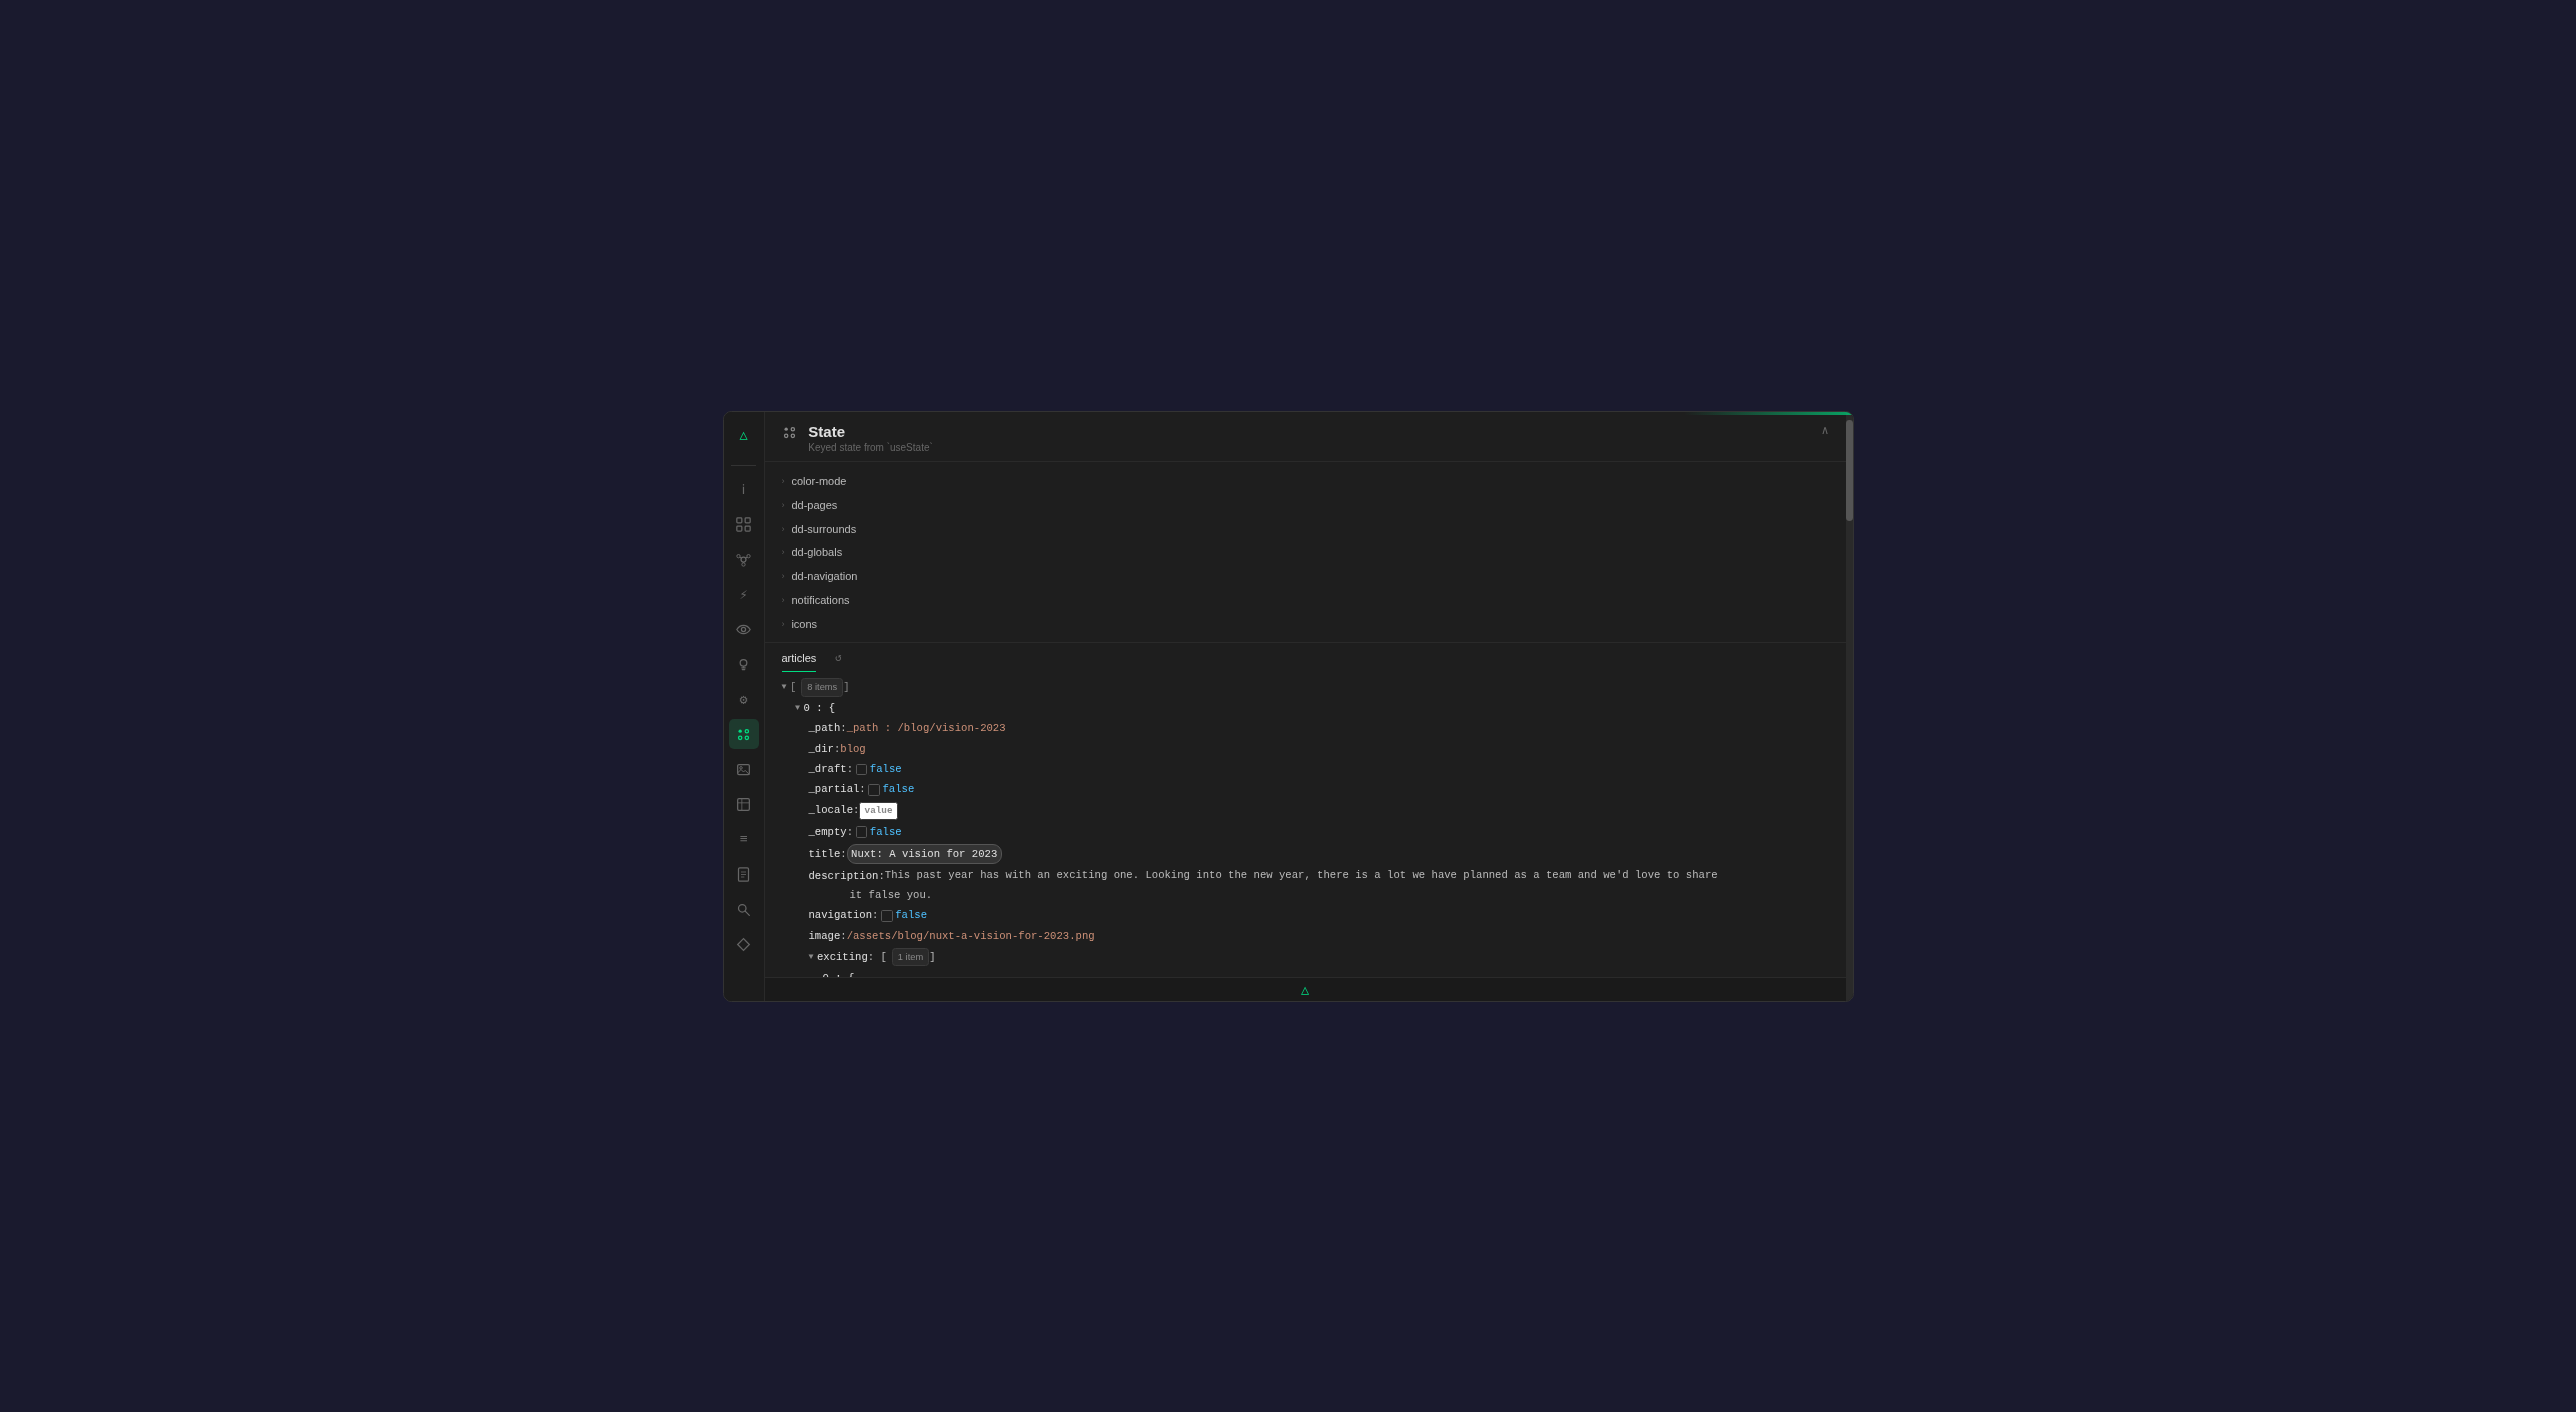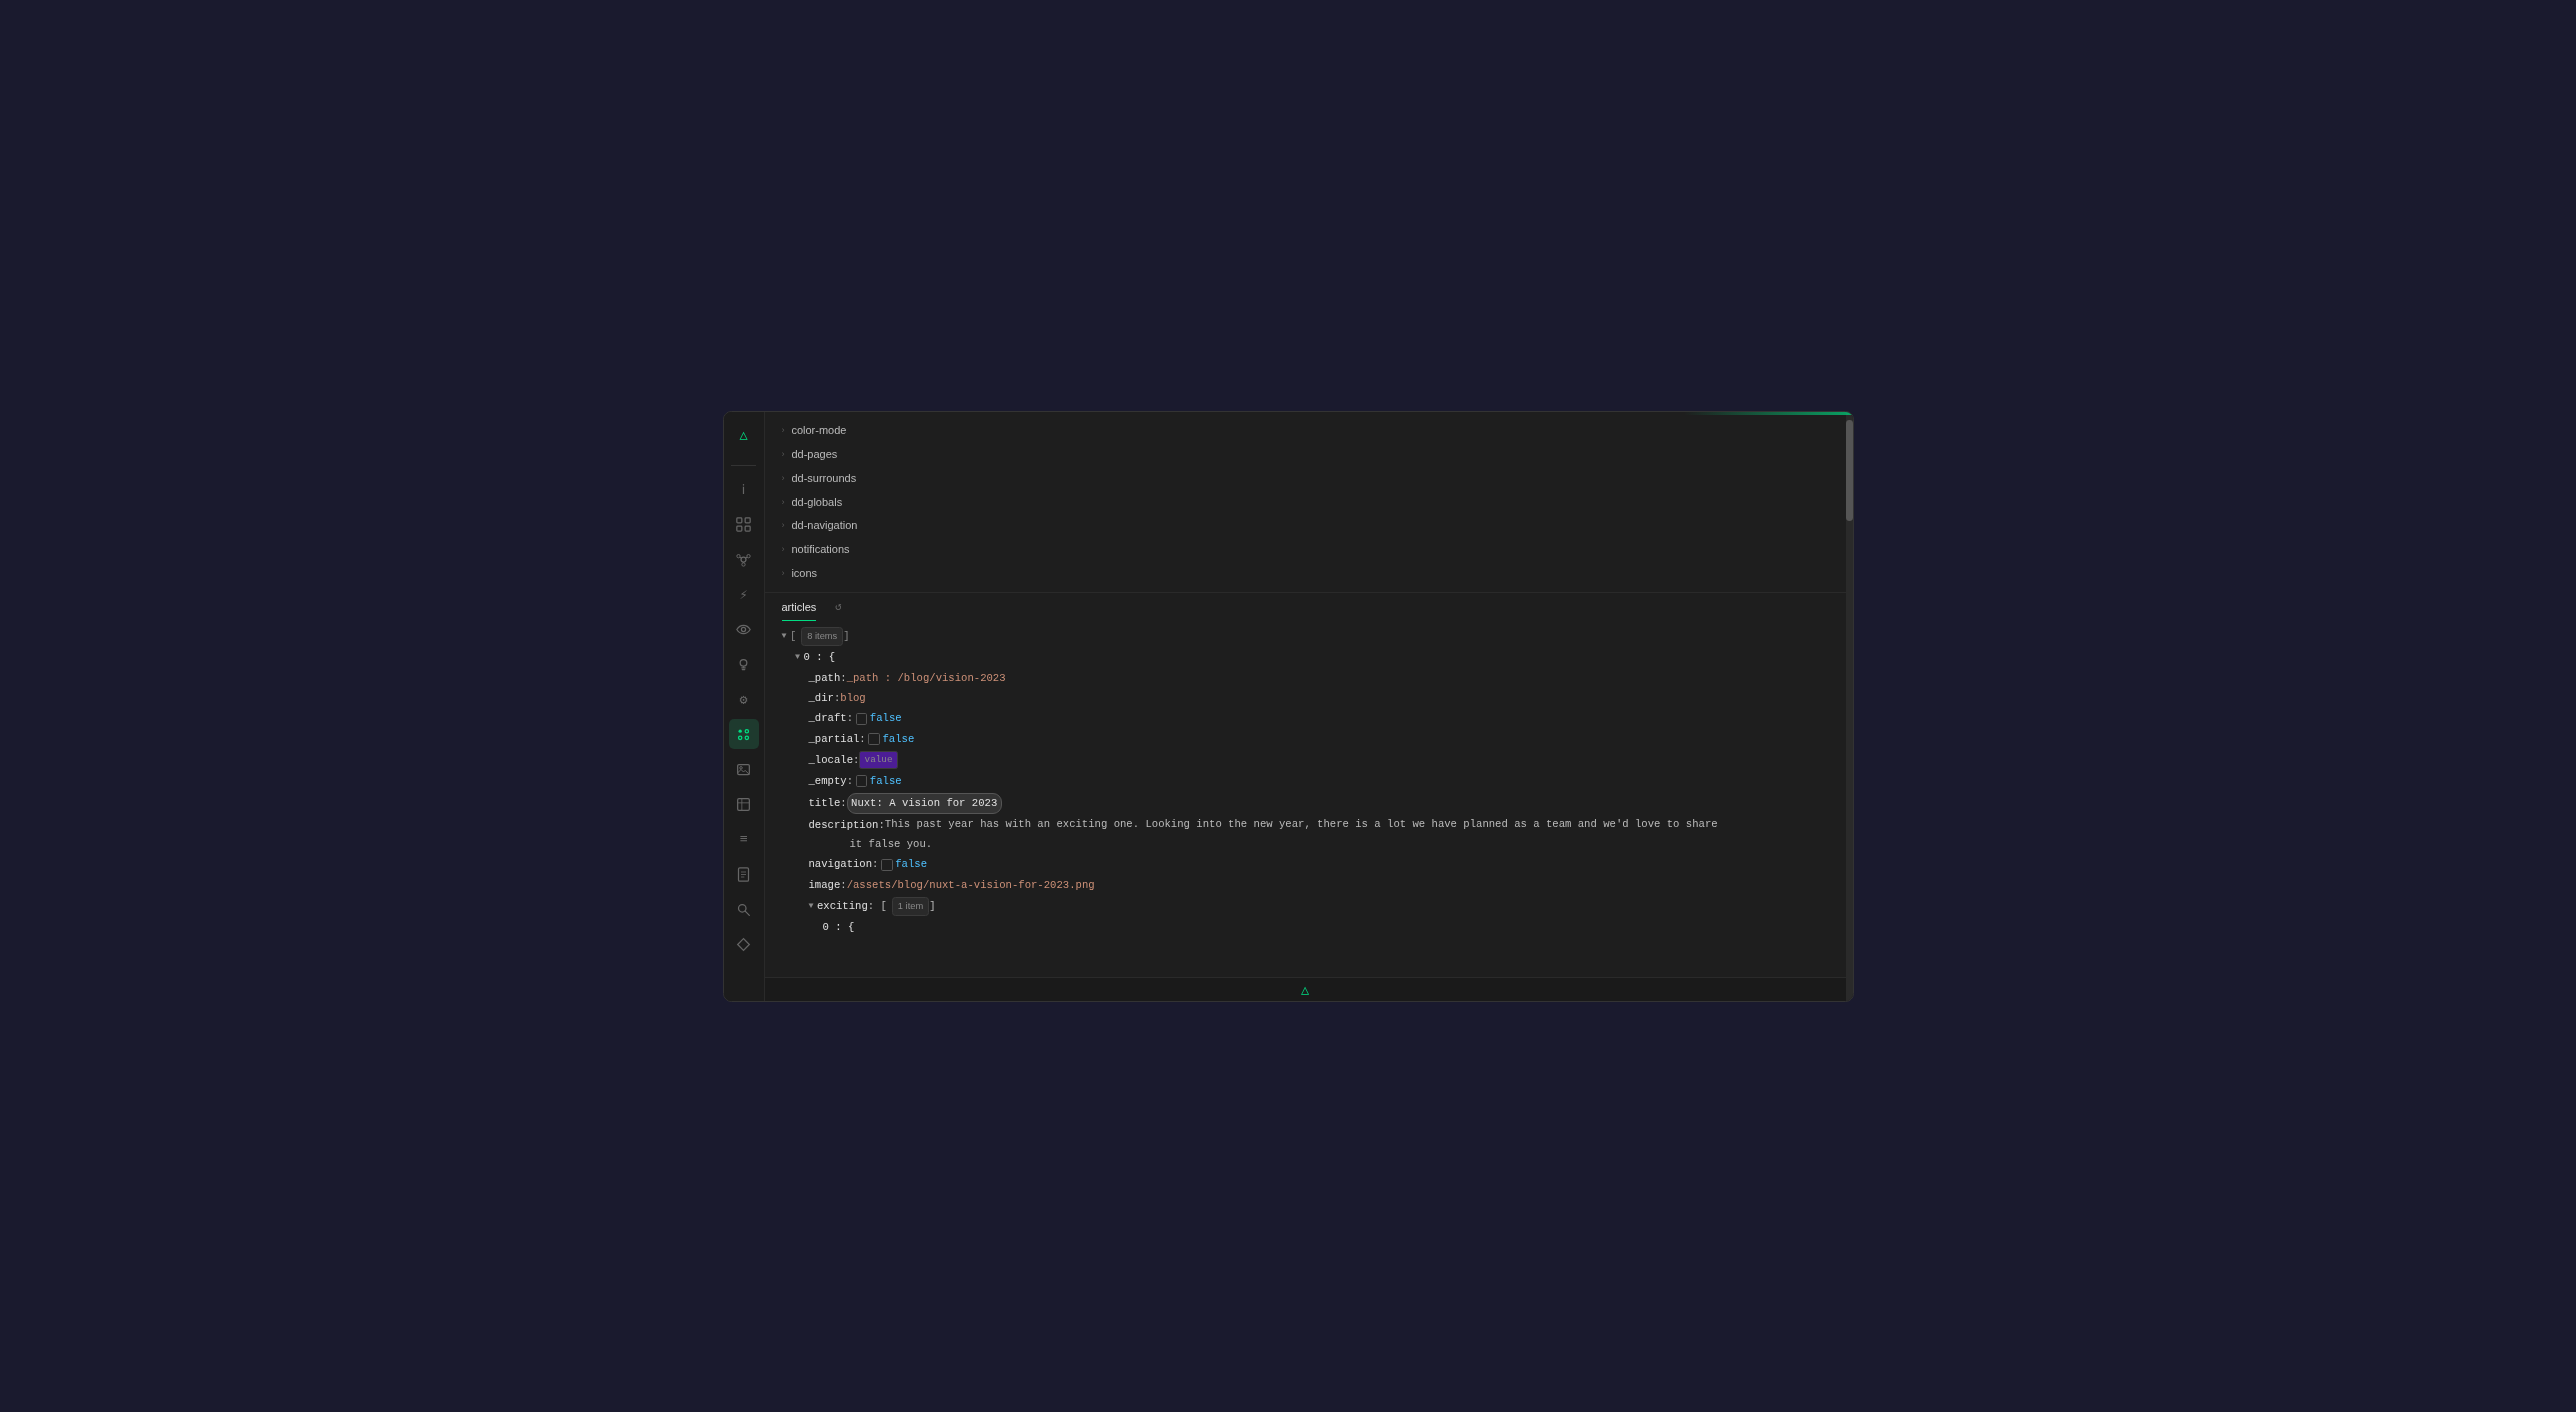--- a/index.html
+++ b/index.html
@@ -370,20 +370,37 @@
     </div>
     <div class="sidebar-icon">
       <svg width="15" height="15" viewBox="0 0 18 18" fill="none">
         <path d="M9 2L2 9l7 7 7-7-7-7z" stroke="#666" stroke-width="1.5"></path>
       </svg>
     </div>
   </div>
 
   <div class="main">
 
+    <div class="panel-header">
+      <div class="panel-header-left">
+        <div class="state-icon">
+          <svg width="15" height="15" viewBox="0 0 18 18" fill="none">
+            <circle cx="5" cy="5" r="2" fill="#888"></circle>
+            <circle cx="13" cy="5" r="2" stroke="#888" stroke-width="1.5"></circle>
+            <circle cx="5" cy="13" r="2" stroke="#888" stroke-width="1.5"></circle>
+            <circle cx="13" cy="13" r="2" stroke="#888" stroke-width="1.5"></circle>
+          </svg>
+        </div>
+        <div class="panel-title-block">
+          <div class="panel-title">State</div>
+          <div class="panel-subtitle">Keyed state from `useState`</div>
+        </div>
+      </div>
+      <div class="panel-collapse">∧</div>
+    </div>
 
     <div class="content-scroll">
 
       <div class="state-list">
         <div class="state-item">
           <span class="chevron-right">›</span>
           <span class="state-item-label">color-mode</span>
         </div>
         <div class="state-item">
           <span class="chevron-right">›</span>
@@ -453,21 +470,21 @@
           <div class="tree-row tree-indent-2">
             <span class="key-name">_partial</span>
             <span style="color:#bbb;"> :</span>
             <span class="bool-box"></span>
             <span class="key-bool">false</span>
           </div>
 
           <div class="tree-row tree-indent-2">
             <span class="key-name">_locale</span>
             <span style="color:#bbb;"> : </span>
-            <span class="key-null" style="background:#4c1d95; border:0.8px solid #3a3a3a; border-radius:2.5px; padding:0.8px 4.2px; font-size:9.3px;">value</span>
+            <span class="key-null" style="background:#ffffff; border:0.8px solid #3a3a3a; border-radius:2.5px; padding:0.8px 4.2px; font-size:9.3px;font-weight:bold;">value</span>
           </div>
 
           <div class="tree-row tree-indent-2">
             <span class="key-name">_empty</span>
             <span style="color:#bbb;"> :</span>
             <span class="bool-box"></span>
             <span class="key-bool">false</span>
           </div>
 
           <div class="tree-row tree-indent-2">

